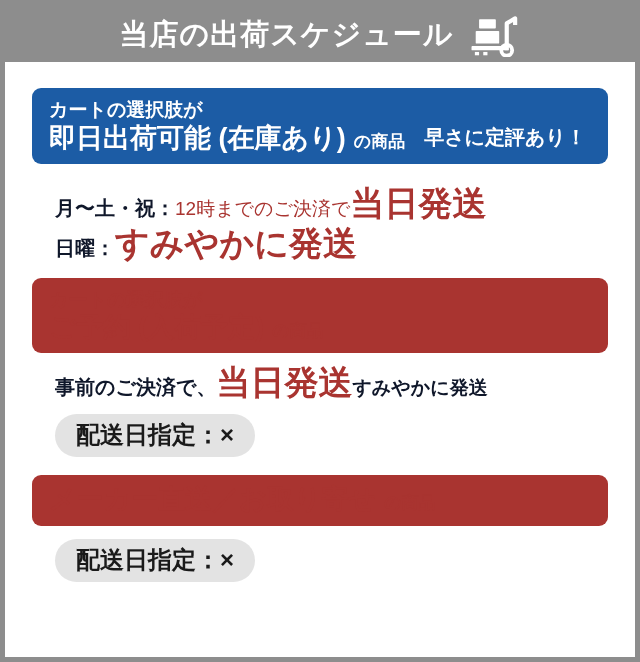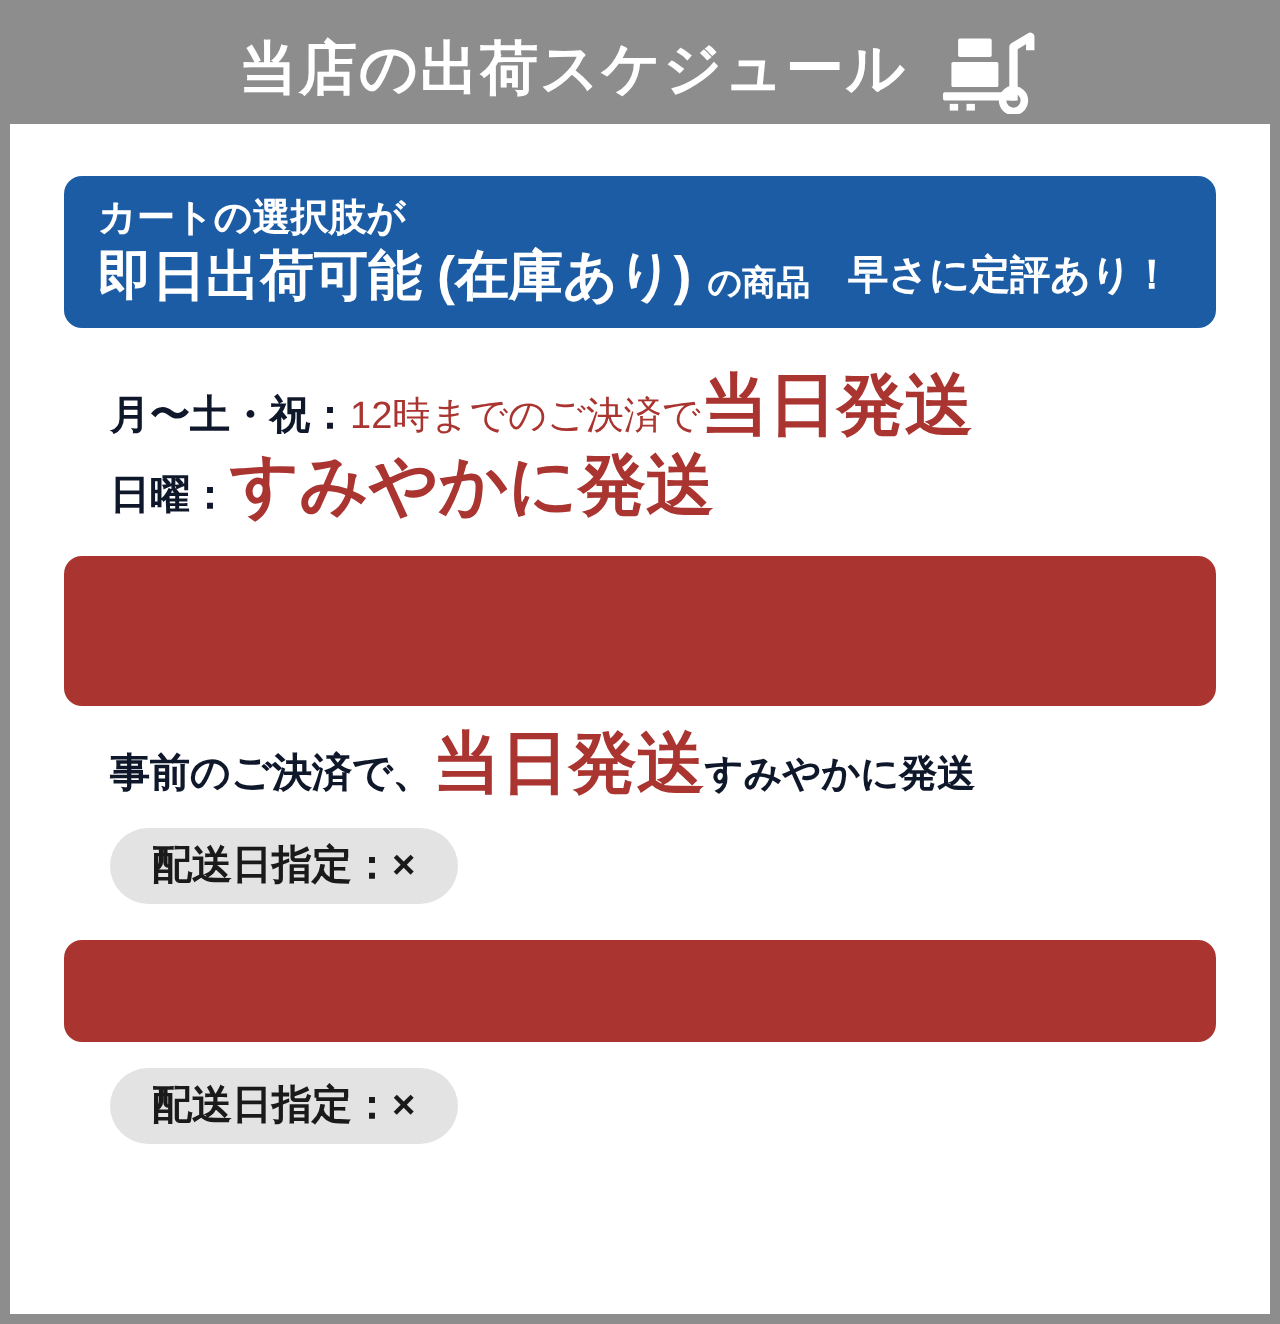--- a/index.html
+++ b/index.html
@@ -45,21 +45,21 @@
   .sched{line-height:34px;font-size:20px;}
   .body-line{line-height:29px;font-size:20px;}
   .lbl{font-weight:bold;color:#0f172a;}
   .plain{font-weight:normal;color:#333333;}
   .red{color:#a93430;font-size:19px;}
   .red-lg{color:#a93430;font-weight:bold;font-size:34px;}
   .red-md{color:#0f172a;font-weight:bold;font-size:19px;}
 
   .badge{
     display:inline-block;background:#e3e3e3;color:#1a1a1a;
-    font-weight:bold;font-size:20px;
+    font-weight:bold;font-size:24px;
     padding:5px 21px 6px;border-radius:999px;
   }
 
   .mb-blue{margin-bottom:22px;}
   .sched-block{margin-bottom:13px;}
   .mb-red1{margin-bottom:15px;}
   .pre-lines{margin-bottom:12px;}
   .badge-row1{margin-bottom:18px;}
   .mb-red2{margin-bottom:13px;}
   .back-lines{margin-bottom:12px;}

